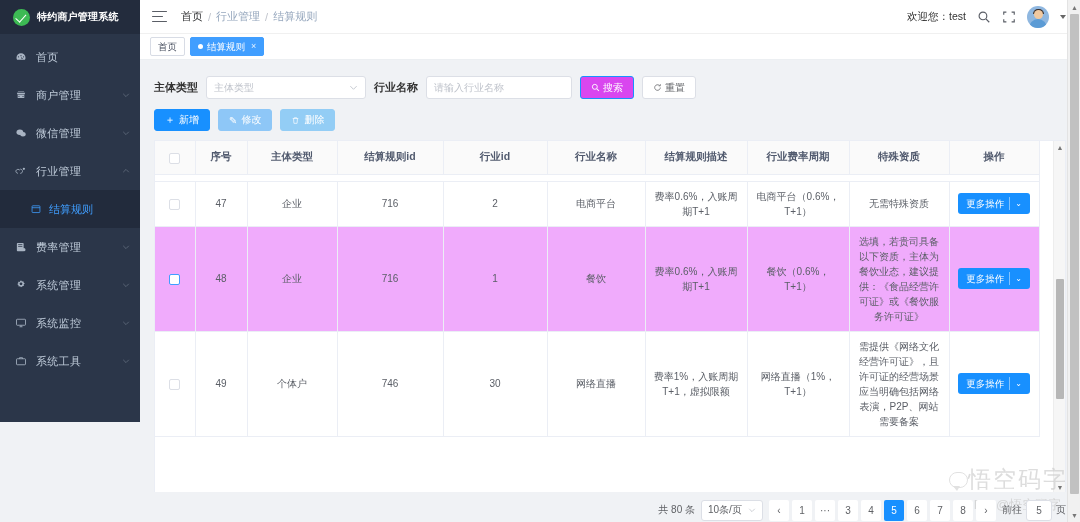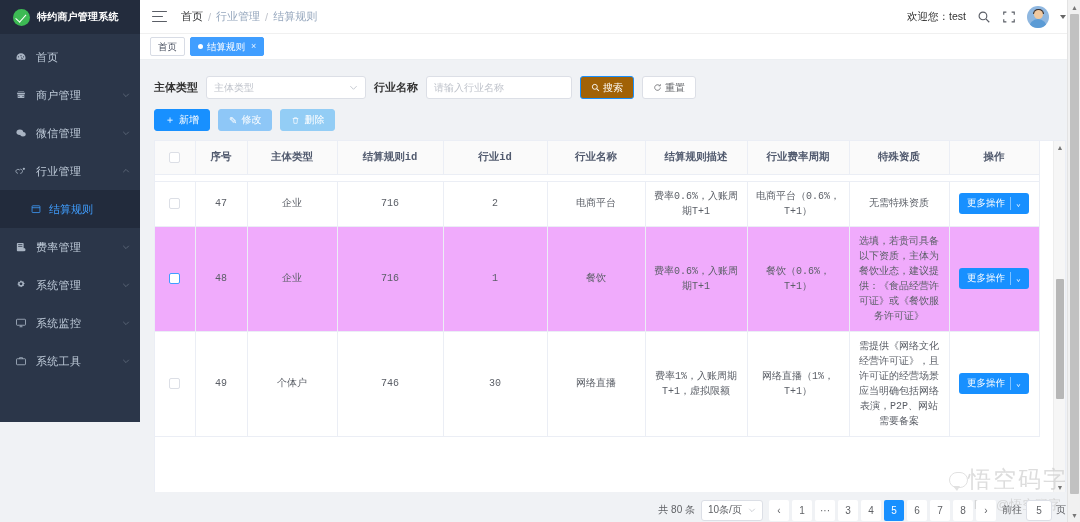--- a/index.html
+++ b/index.html
@@ -125,38 +125,38 @@
   .finput {
     width: 146px; height: 23px; border: 1px solid #dcdfe6; border-radius: 3px;
     background:#fff; display: flex; align-items: center; padding: 0 7px;
     font-size: 10px; color: #c0c4cc; cursor: text;
   }
   .btn {
     height: 23px; border-radius: 3px; font-size: 10px; display: inline-flex;
     align-items: center; justify-content: center; gap: 3px; padding: 0 10px;
     cursor: pointer; border: 1px solid transparent; white-space: nowrap;
   }
-  .btn-primary { background: #a16207; color: #fff; border-color: #1890ff; }
+  .btn-primary { background: #d946ef; color: #fff; border-color: #1890ff; }
   .btn-default { background: #fff; color: #606266; border-color: #dcdfe6; }
 
   
   .toolbar { display: flex; gap: 8px; padding-bottom: 9px; }
   .btn-sm { height: 22px; padding: 0 10px; font-size: 10px; border-radius: 3px;
      display:inline-flex; align-items:center; gap:4px; cursor:pointer;
      border: 1px solid transparent; }
   .btn-add { background: #1890ff; color:#fff; border-color:#1890ff; }
   .btn-edit { background: #8ec7f7; color:#fff; border-color:#8ec7f7; }
   .btn-del { background: #93cdf5; color:#fff; border-color:#93cdf5; }
 
   
   .table-wrap {
     background: #fff; border: 1px solid #ebeef5; border-bottom: none;
     position: relative; height: 352px; overflow: hidden;
   }
-  table.grid { border-collapse: collapse; width: 884px; table-layout: fixed; font-family: Liberation Mono, monospace; }
+  table.grid { border-collapse: collapse; width: 884px; table-layout: fixed; }
   table.grid th {
     background: #fafafa; font-size: 10.5px; color: #515a6e; font-weight: bold;
     height: 33px; border-bottom: 1px solid #ebeef5; border-right: 1px solid #ebeef5;
     text-align: center; padding: 0 4px;
   }
   table.grid td {
     font-size: 10px; color: #5a5e66; text-align: center;
     border-bottom: 1px solid #ebeef5; border-right: 1px solid #ebeef5;
     padding: 7px 6px; line-height: 15px; vertical-align: middle;
   }

